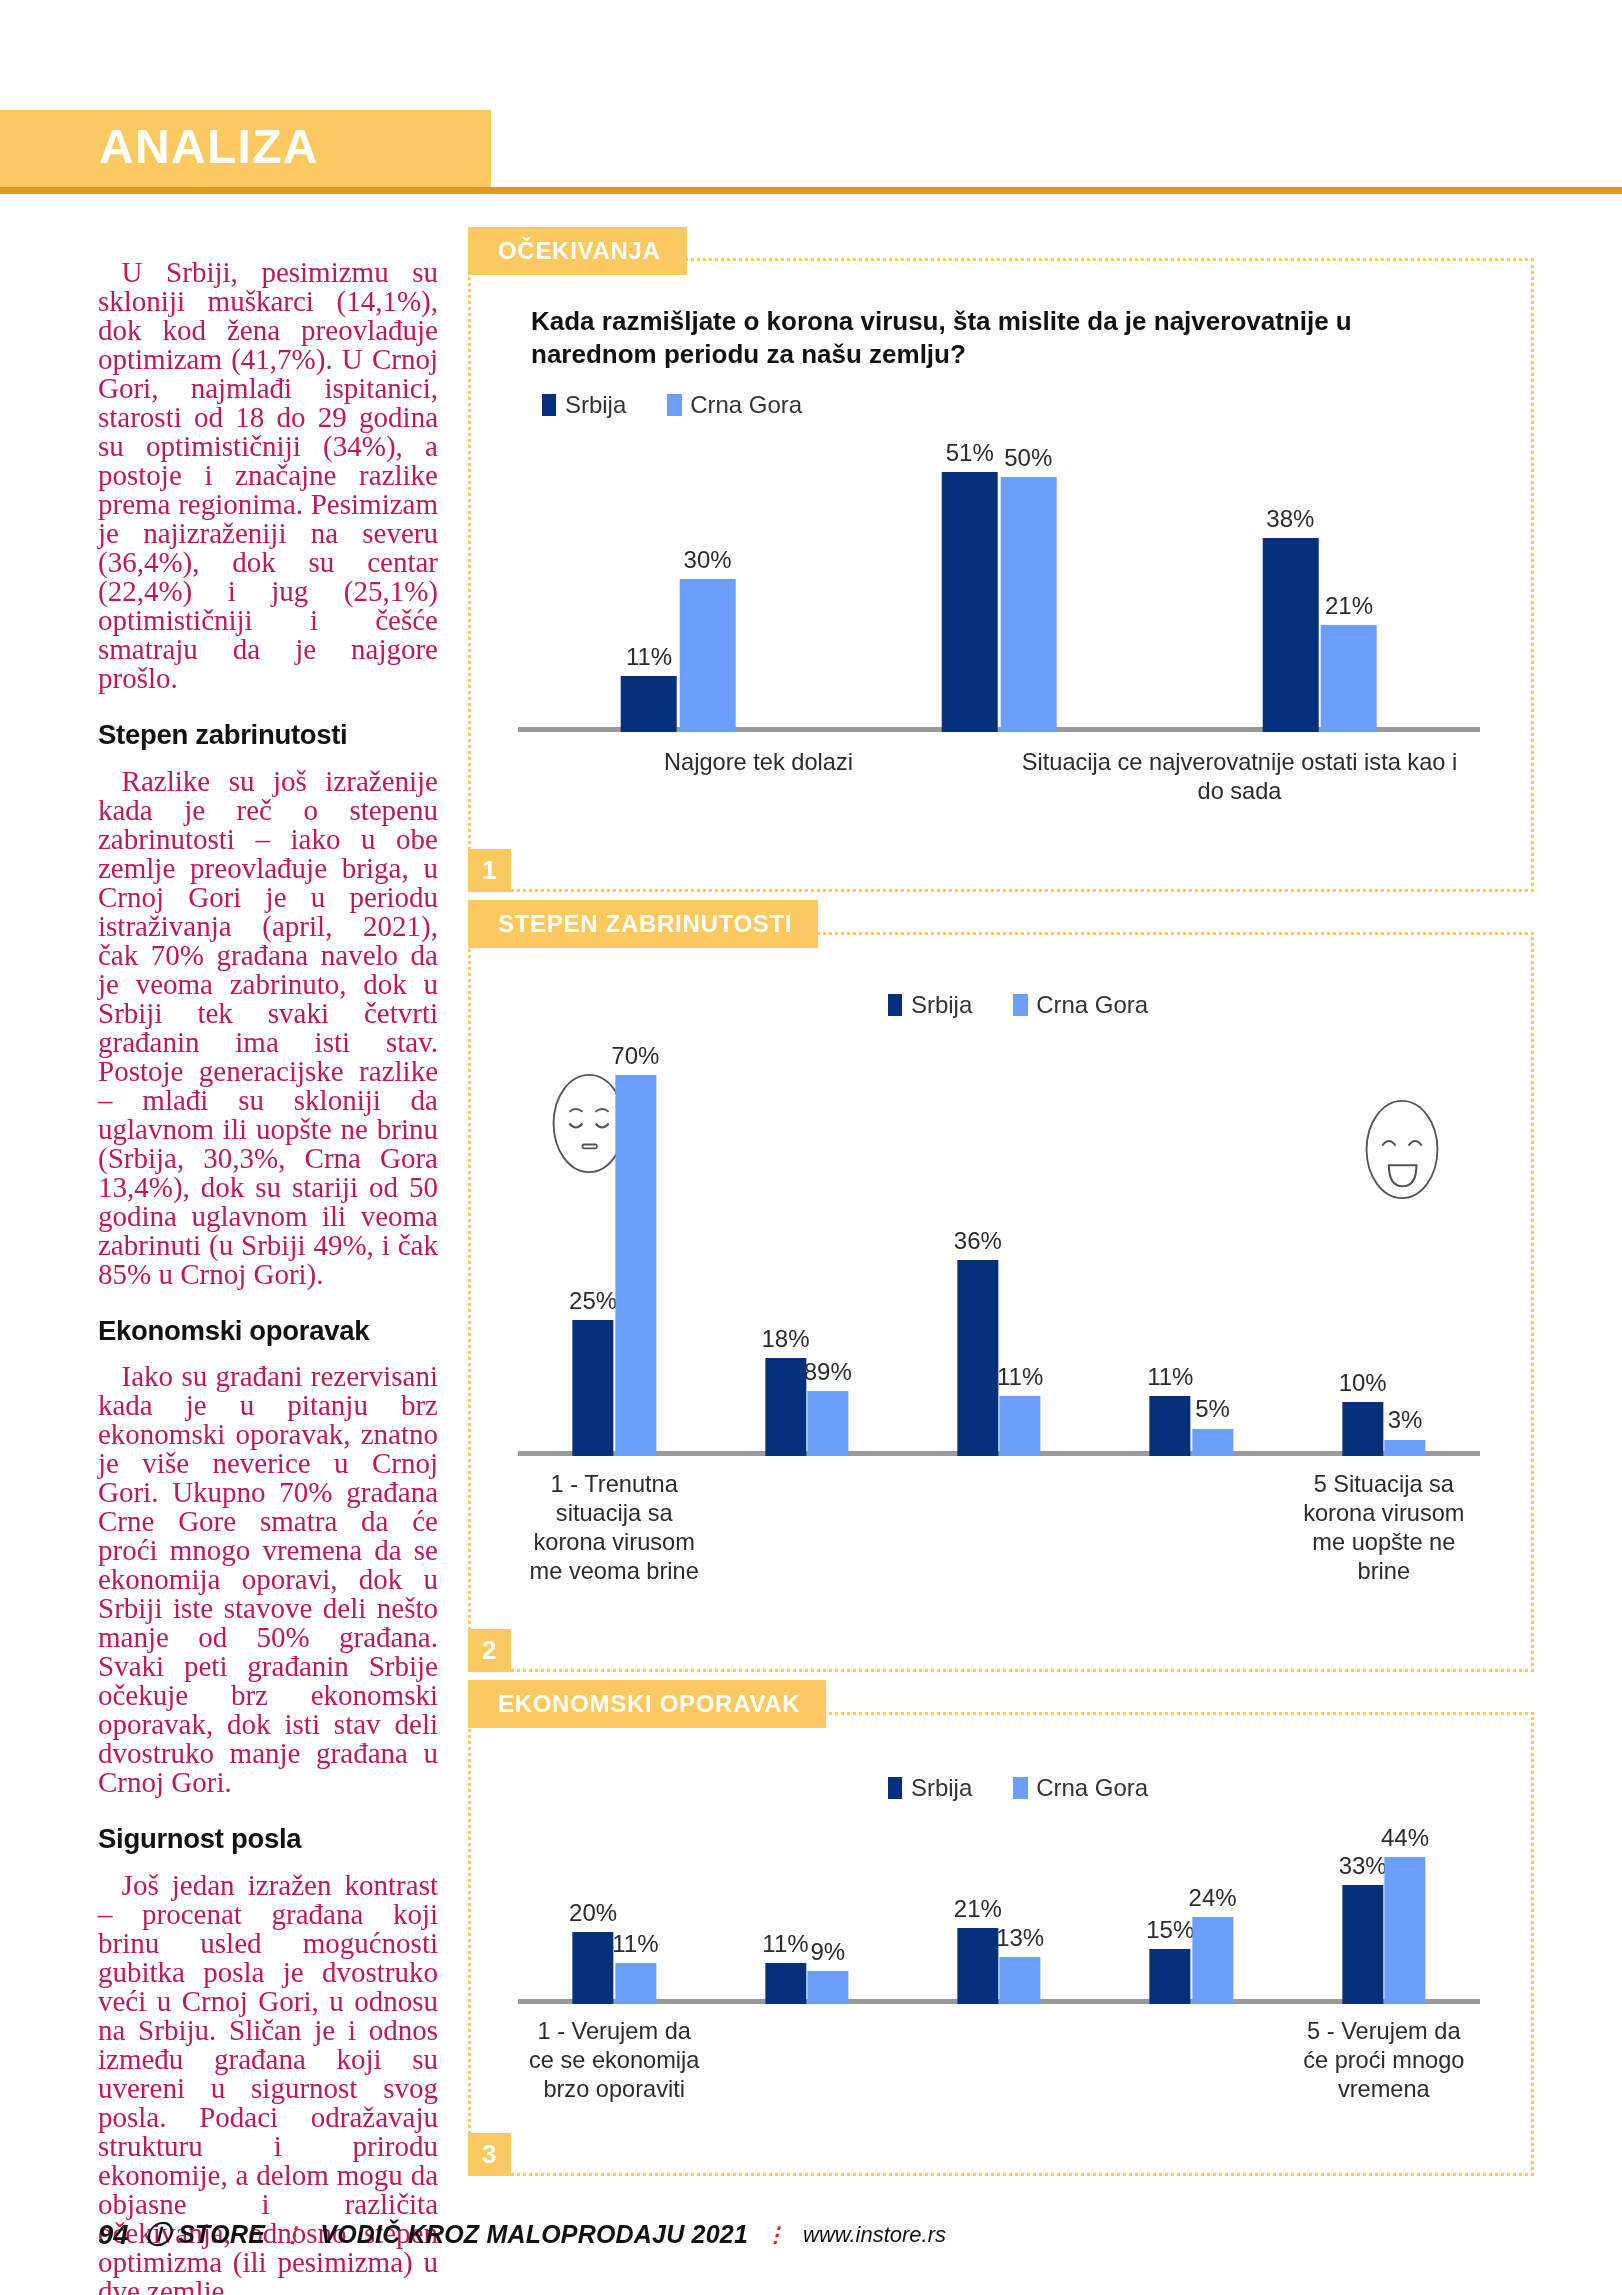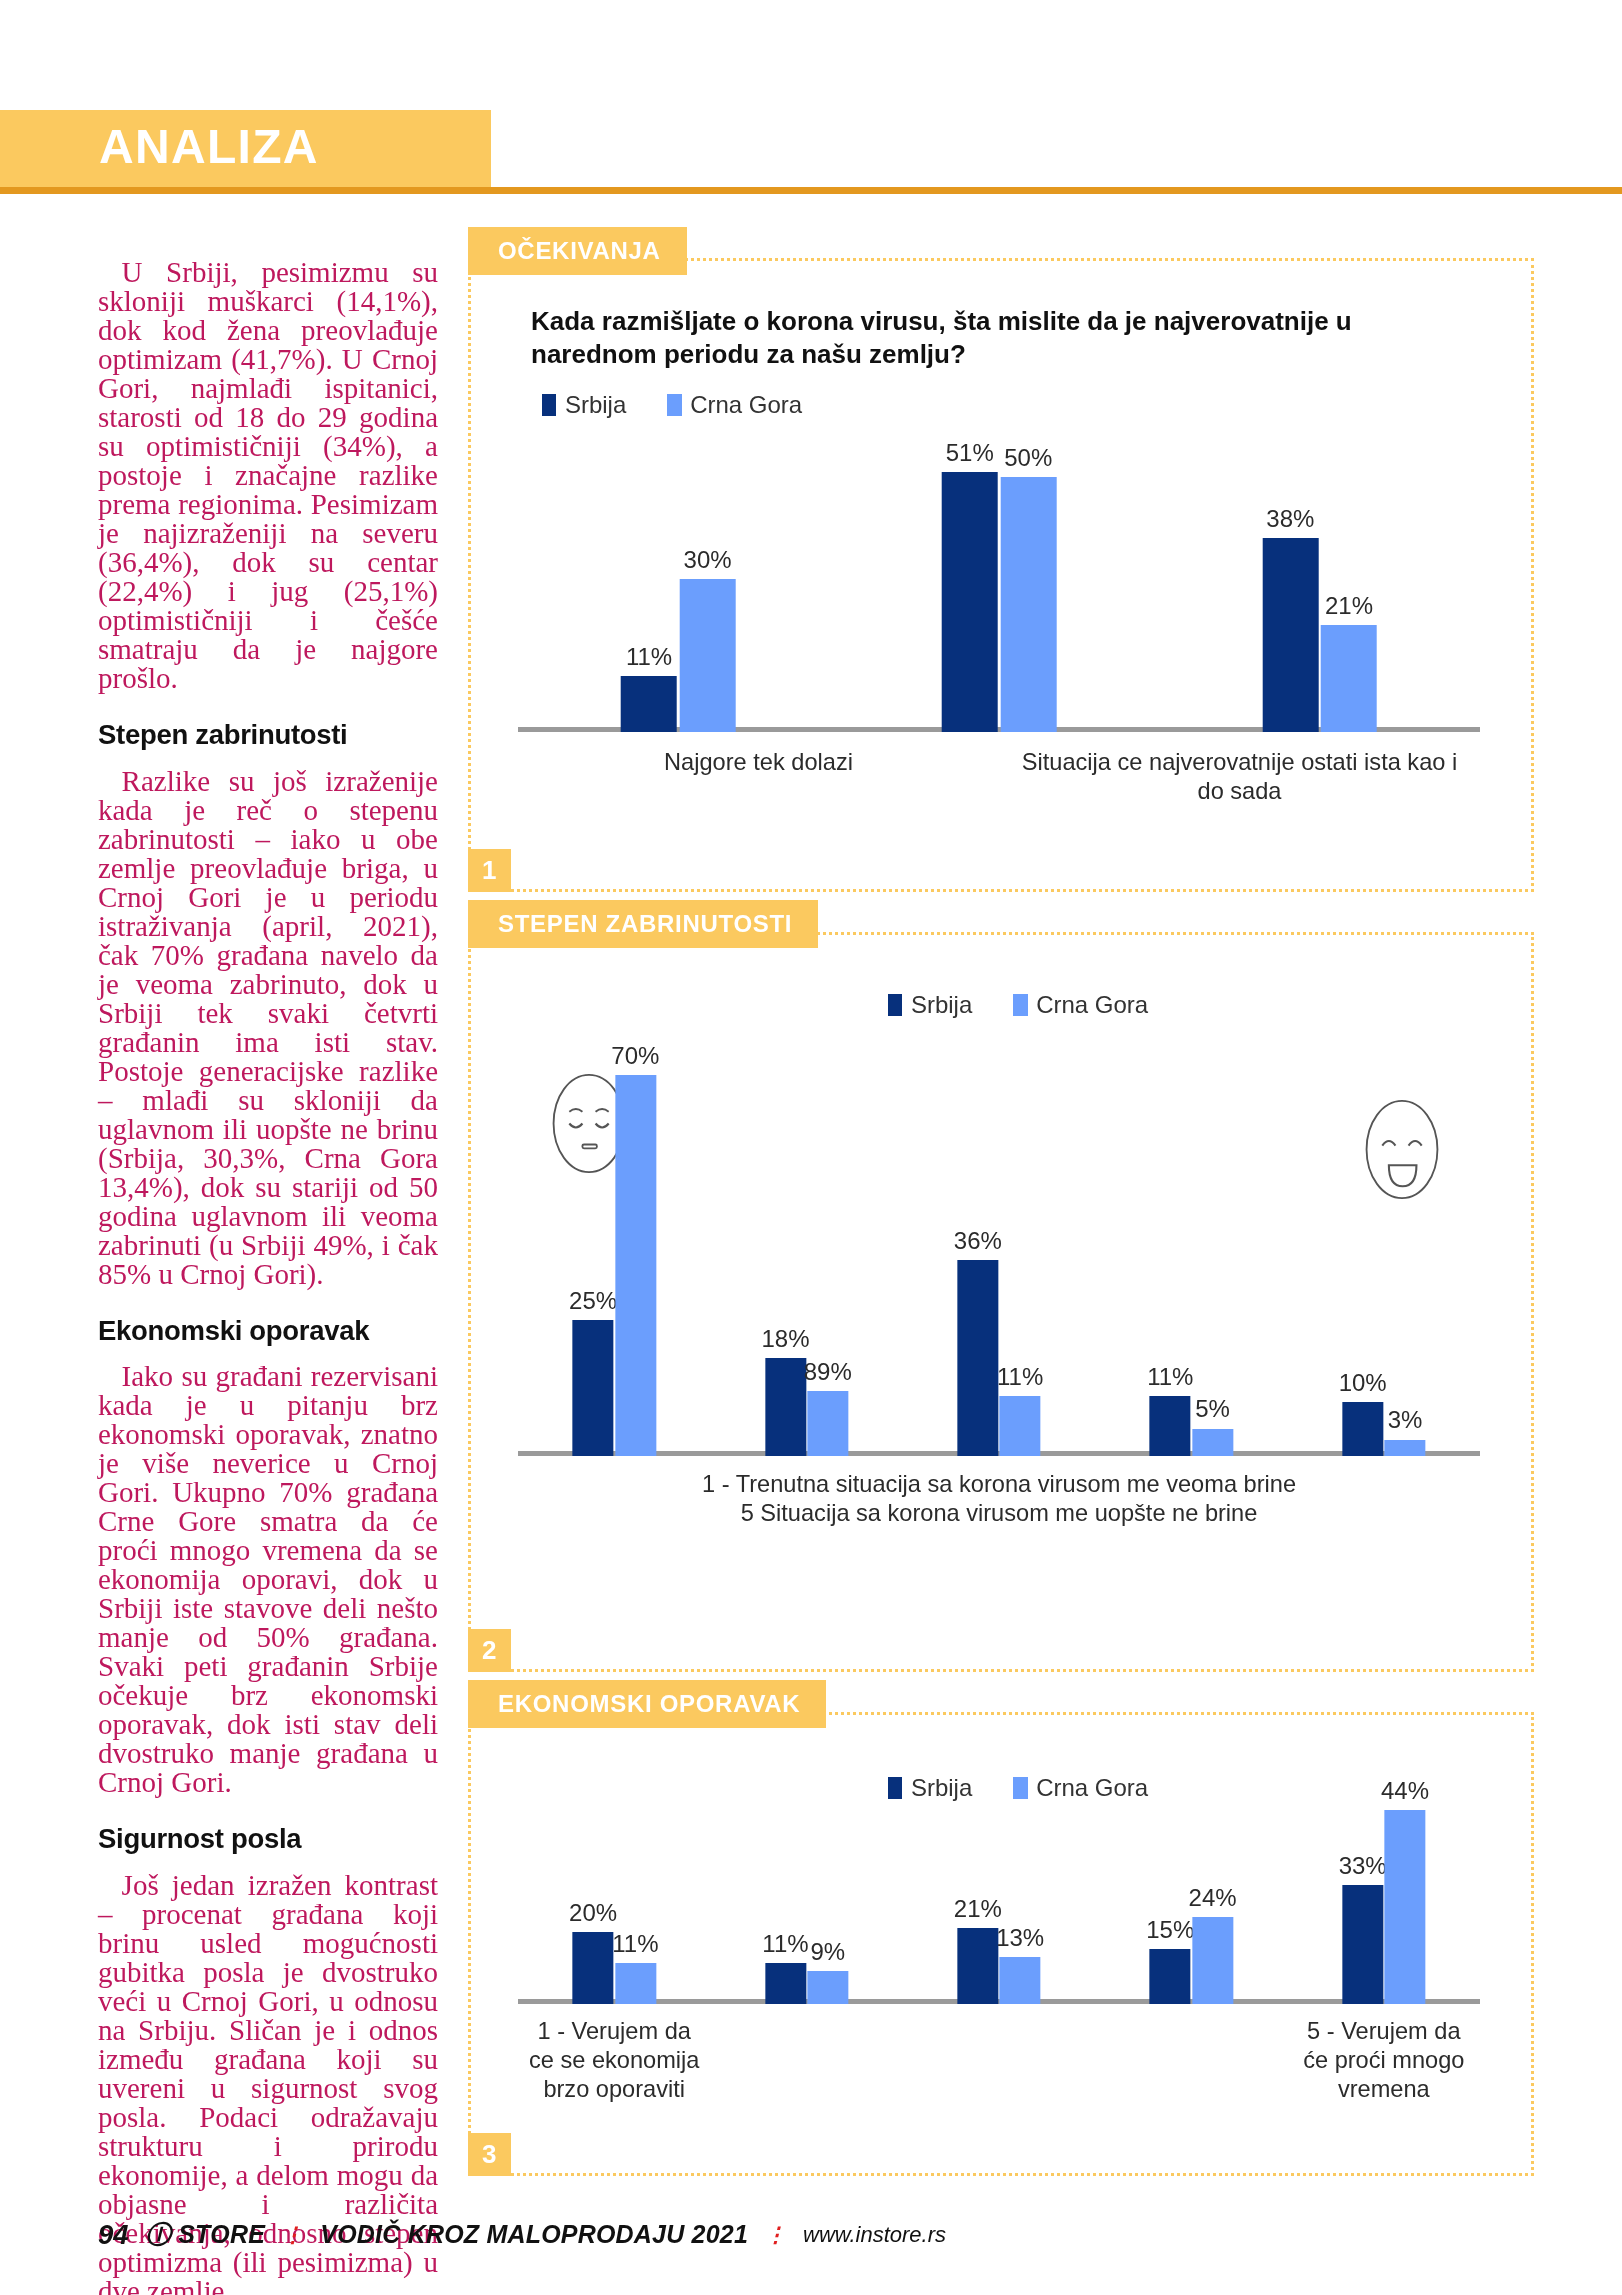--- a/index.html
+++ b/index.html
@@ -238,21 +238,21 @@
             <span class="bar-lbl">10%</span>
           </div>
           <div class="bar cg" style="width:41px; height:16.4px;">
             <span class="bar-lbl">3%</span>
           </div>
         </div>
       </div>
     </div>
   </div>
 
-  <div class="cat-labels" style="left:47px; top:535px; width:962px;flex-direction:column;">
+  <div class="cat-labels" style="left:47px; top:535px; width:962px;">
     <div class="cat">1 - Trenutna situacija sa korona virusom me veoma brine</div>
     <div class="cat"></div>
     <div class="cat"></div>
     <div class="cat"></div>
     <div class="cat">5 Situacija sa korona virusom me uopšte ne brine</div>
   </div>
 
   <div class="panel-num" style="left:-3.3px; bottom:-3.3px;">2</div>
 </div>
 <div class="panel-tab" style="left:468px; top:900px;">STEPEN ZABRINUTOSTI</div>
@@ -311,21 +311,21 @@
           <div class="bar cg" style="width:41px; height:87px;">
             <span class="bar-lbl">24%</span>
           </div>
         </div>
       </div>
       <div class="group">
         <div class="bars" style="gap:1.3px;">
           <div class="bar srb" style="width:41px; height:119px;">
             <span class="bar-lbl">33%</span>
           </div>
-          <div class="bar cg" style="width:41px; height:194px;">
+          <div class="bar cg" style="width:41px; height:147px;">
             <span class="bar-lbl">44%</span>
           </div>
         </div>
       </div>
     </div>
   </div>
 
   <div class="cat-labels" style="left:47px; top:302px; width:962px;">
     <div class="cat">1 - Verujem da ce se ekonomija brzo oporaviti</div>
     <div class="cat"></div>

